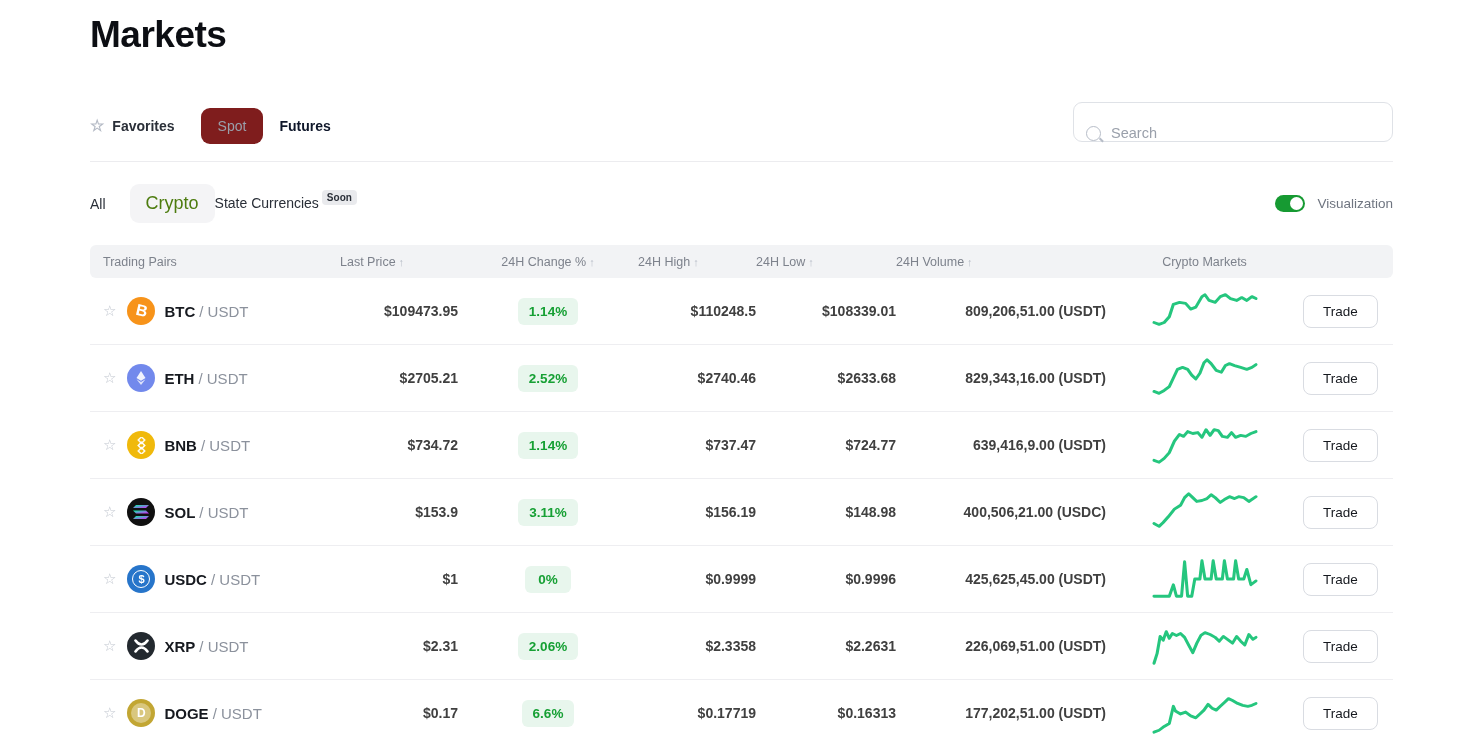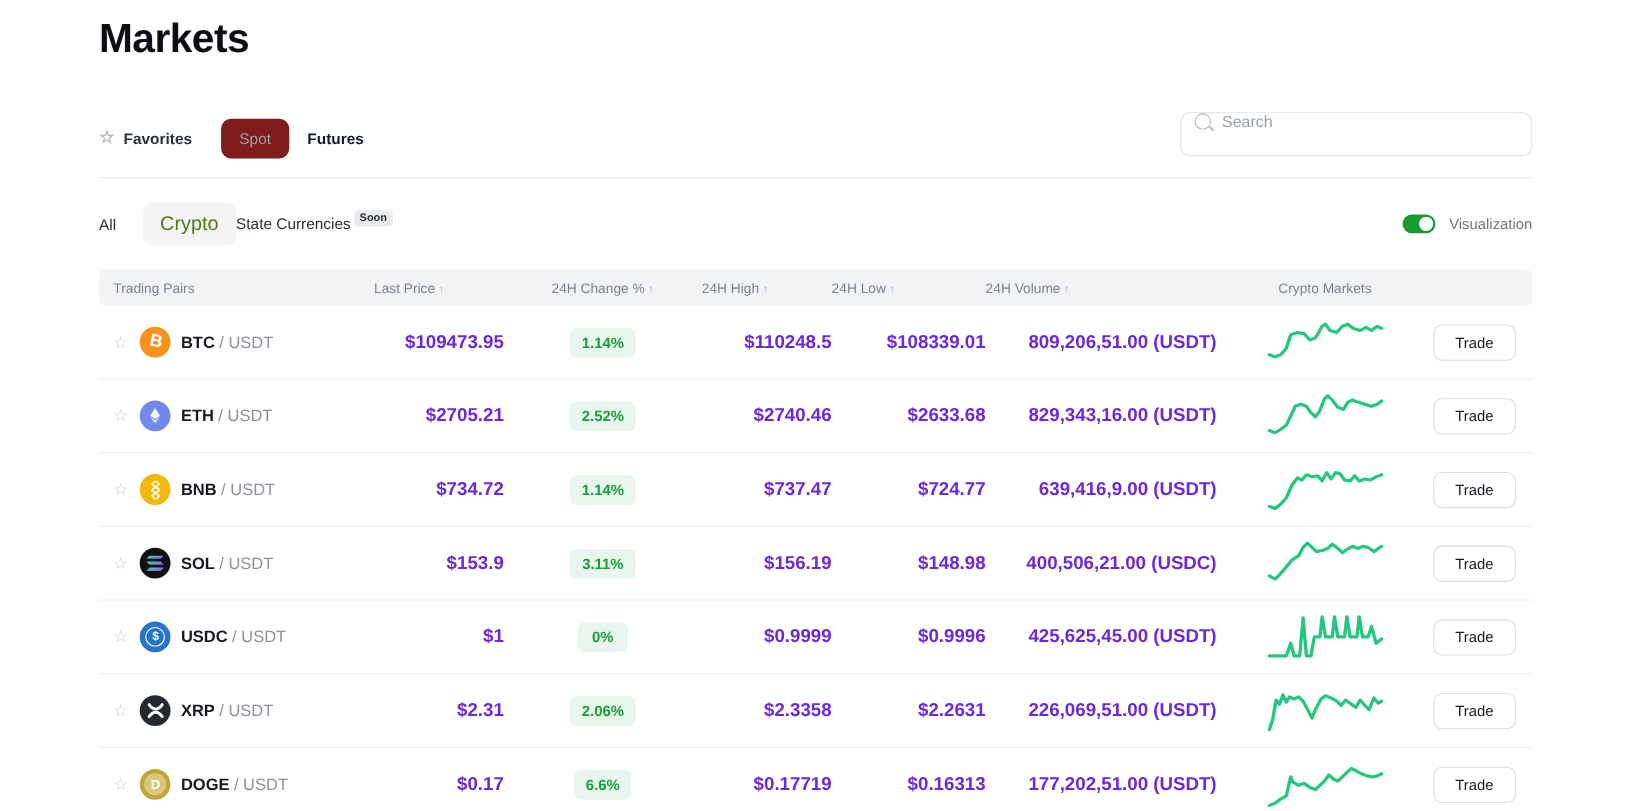--- a/index.html
+++ b/index.html
@@ -7,21 +7,21 @@
   .wrap { width:1303px; margin:0 0 0 90px; }
   .page-title { font-size:37px; font-weight:800; letter-spacing:-0.5px; color:#0c0e13; padding-top:14px; }
 
   
   .tabs-row { display:flex; align-items:center; margin-top:52px; position:relative; }
   .fav-tab { display:flex; align-items:center; gap:8px; font-size:14px; font-weight:600; color:#2a2f38; cursor:pointer; }
   .star-o { color:#b4bac5; font-size:16px; line-height:1; }
   .pill-tab { margin-left:26px; font-size:14px; color:#9aa0ab; padding:10px 17px; border-radius:9px; cursor:pointer; }
   .pill-tab.active { background:#7f1d1d; }
   .plain-tab { margin-left:16px; font-size:14px; font-weight:600; color:#0f172a; cursor:pointer; }
-  .search-box { position:absolute; right:0; top:-6px; width:320px; height:40px; border:1px solid #dfe2e7; border-radius:9px; display:flex; align-items:flex-start; padding:0 12px; background:#fff; }
+  .search-box { position:absolute; right:0; top:-6px; width:320px; height:40px; border:1px solid #dfe2e7; border-radius:9px; display:flex; align-items:flex-end; padding:0 12px; background:#fff; }
   .search-box input { border:none; outline:none; font-size:14.5px; color:#333; width:100%; font-family:inherit; }
   .search-box input::placeholder { color:#9aa0ab; }
   .mag { width:15px; height:15px; border:1.6px solid #b7bdc8; border-radius:50%; position:relative; margin-right:10px; flex:0 0 auto; }
   .mag::after { content:""; position:absolute; width:5px; height:1.6px; background:#b7bdc8; transform:rotate(45deg); right:-4px; bottom:-1px; }
 
   .divider { height:1px; background:#ececef; margin-top:17px; }
 
   
   .filter-row { display:flex; align-items:center; margin-top:22px; position:relative; }
   .f-item { font-size:14px; color:#2a2f38; cursor:pointer; }
@@ -42,21 +42,21 @@
   .thead .first { padding-left:13px; }
   .arrow { color:#b8bec8; font-size:11px; margin-left:3px; }
 
   .trow { height:67px; border-bottom:1px solid #eeeef1; }
   .c-pair { display:flex; align-items:center; padding-left:13px; gap:9px; }
   .row-star { color:#c2c7d0; font-size:15px; cursor:pointer; margin-right:2px; }
   .coin { width:28px; height:28px; border-radius:50%; display:flex; align-items:center; justify-content:center; flex:0 0 auto; position:relative; overflow:hidden; }
   .pair-name { font-size:15px; }
   .base { font-weight:700; color:#16191f; }
   .quote { color:#8b919c; margin-left:4px; }
-  .c-price,.c-high,.c-low,.c-vol { text-align:right; font-weight:700; font-size:17px; color:#6d28d9; }
+  .c-price,.c-high,.c-low,.c-vol { text-align:right; font-weight:700; font-size:14px; color:#404040; }
   .c-change { display:flex; justify-content:center; }
   .chg-pill { background:#e8f6ed; color:#16a034; font-weight:700; font-size:13.5px; border-radius:6px; padding:6px 11px; min-width:46px; text-align:center; }
   .c-chart { display:flex; justify-content:center; }
   .c-chart svg { width:102px; height:46px; overflow:visible; }
   .c-chart polyline { fill:none; stroke:#25c67e; stroke-width:3; stroke-linecap:round; stroke-linejoin:round; }
   .c-trade { display:flex; padding-right:17px; }
   .trade-btn { background:#fff; border:1px solid #d9dce2; border-radius:8px; padding:8px 19px; font-size:13.5px; color:#16191f; cursor:pointer; font-family:inherit; }
 
   
   .btc { background:#f7931a; } .btc span { color:#fff; font-weight:800; font-size:16px; display:inline-block; transform:rotate(13deg); }

